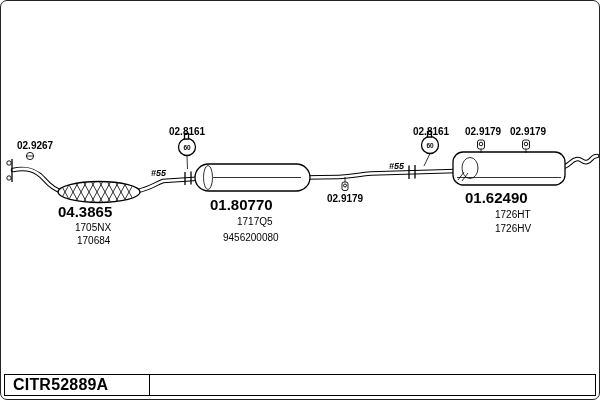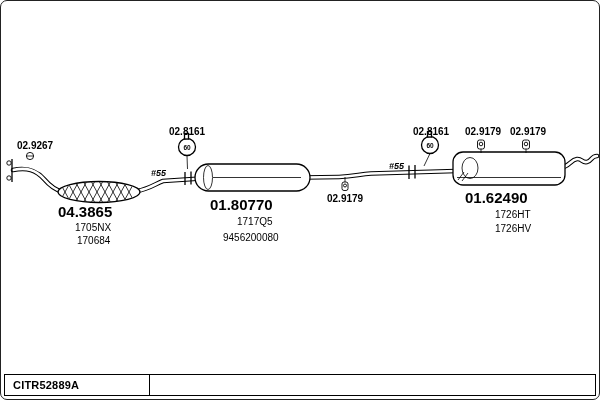--- a/index.html
+++ b/index.html
@@ -18,21 +18,21 @@
   svg text{fill:#000;}
   .t15b{font-size:15px;font-weight:bold;font-family:"Liberation Sans",sans-serif;}
   .t10b{font-size:10px;font-weight:bold;font-family:"Liberation Sans",sans-serif;}
   .t10{font-size:10px;font-family:"Liberation Sans",sans-serif;}
   .t9bi{font-size:9px;font-weight:bold;font-style:italic;font-family:"Liberation Sans",sans-serif;}
   .t7b{font-size:6.5px;font-weight:bold;font-family:"Liberation Sans",sans-serif;}
   .footer{position:absolute;left:3px;right:3px;bottom:3px;height:22px;display:flex;}
   .cell-code{
     width:146px;box-sizing:border-box;border:1.5px solid #000;background:#fff;
     display:flex;align-items:center;padding-left:8px;
-    font-size:11px;font-weight:bold;letter-spacing:0.2px;
+    font-size:16px;font-weight:bold;letter-spacing:0.2px;
   }
   .cell-empty{flex:1;box-sizing:border-box;border:1.5px solid #000;border-left:none;background:#fff;}
 </style>
 </head>
 <body>
 
 <div class="page">
 
   <svg width="600" height="372" viewBox="0 0 600 372">
     <defs>

